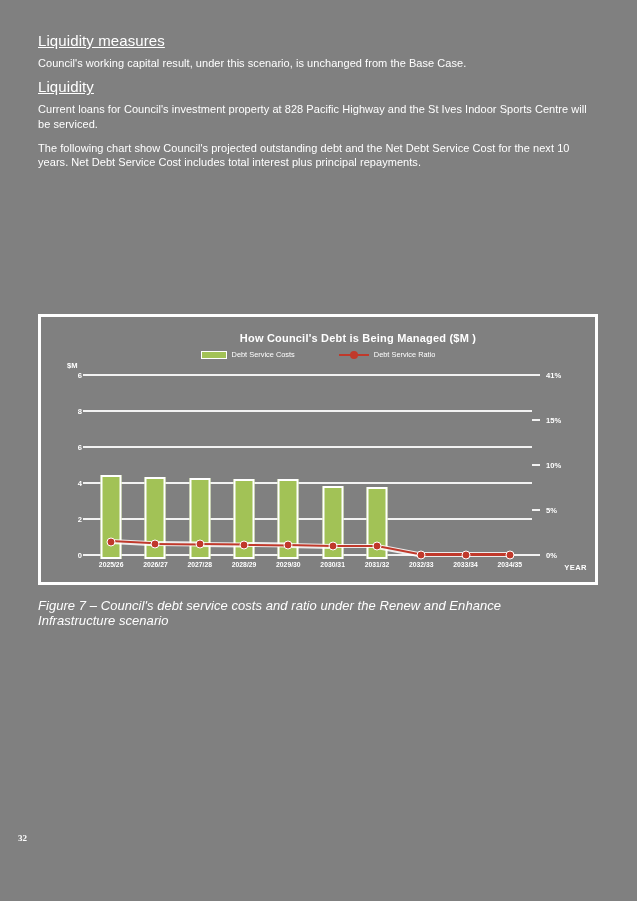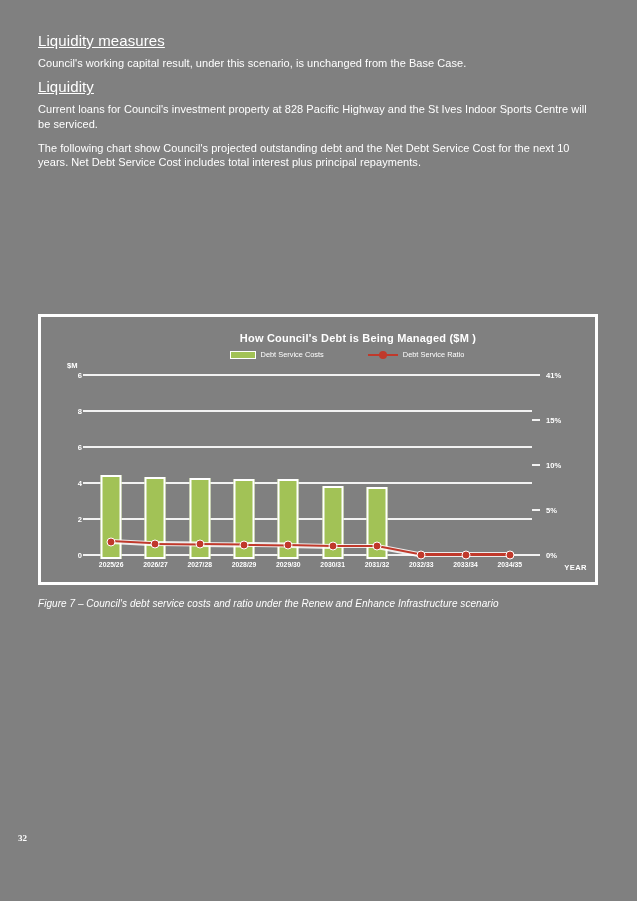--- a/index.html
+++ b/index.html
@@ -67,21 +67,20 @@
   }
   .legend {
     position: absolute;
     top: 33px;
     left: 0;
     width: 100%;
     display: flex;
     justify-content: center;
     gap: 44px;
     align-items: center;
-    padding-left: 29px;
   }
   .legend-item {
     display: flex;
     align-items: center;
     gap: 5px;
     font-size: 7.4px;
     color: #ffffff;
     white-space: nowrap;
   }
   .legend-swatch {
@@ -224,21 +223,21 @@
     color: #ffffff;
     white-space: nowrap;
   }
 
   
   .caption {
     position: absolute;
     left: 38px;
     top: 598px;
     width: 520px;
-    font-size: 10px;
+    font-size: 13px;
     font-style: italic;
     color: #ffffff;
     letter-spacing: 0.05px;
   }
 
   
   .footer {
     position: absolute;
     left: 18px;
     right: 38px;

